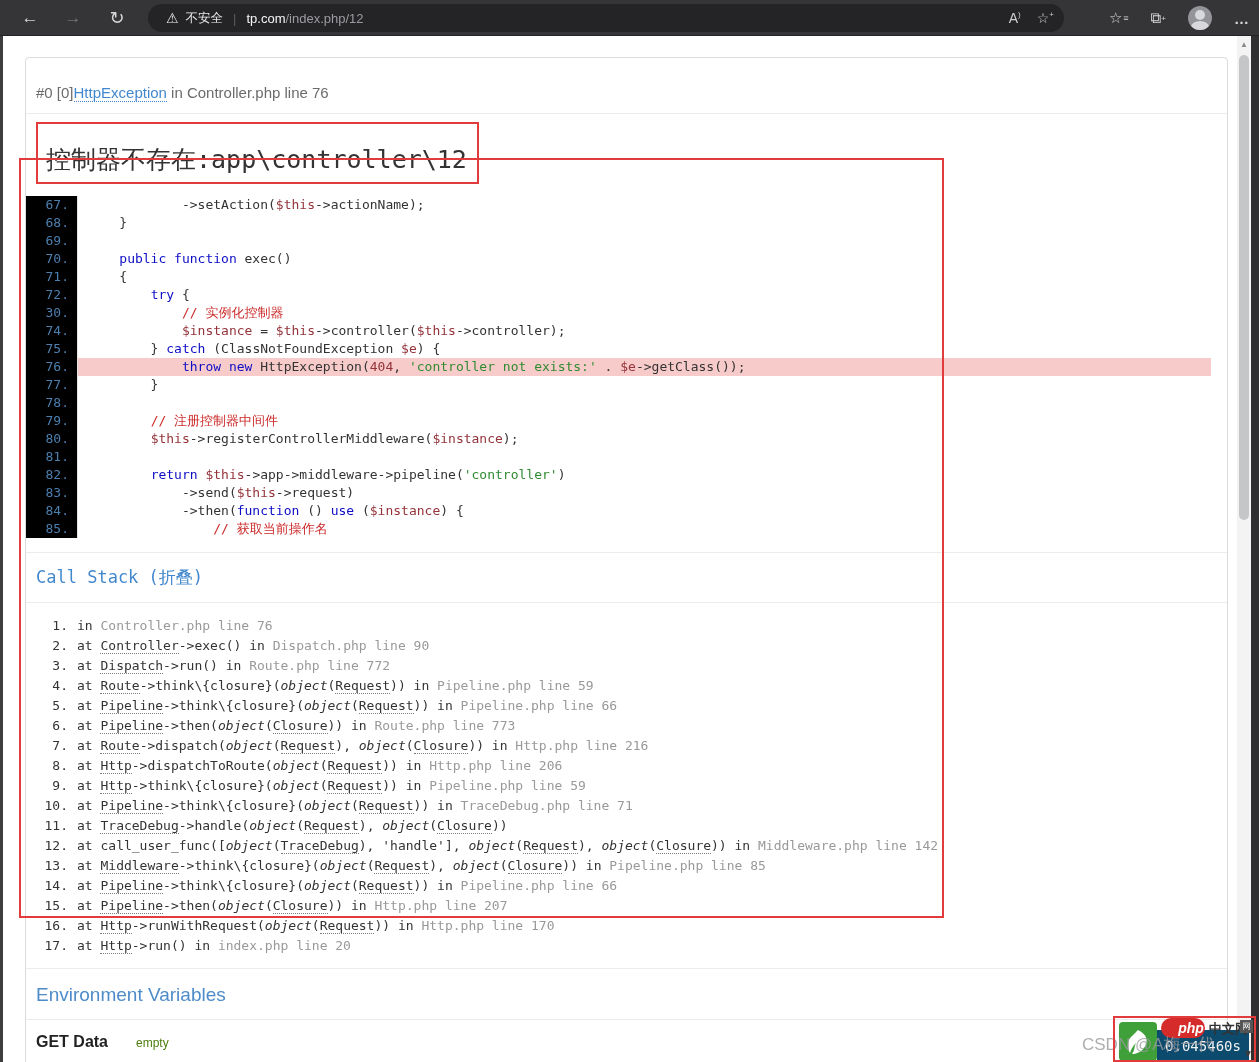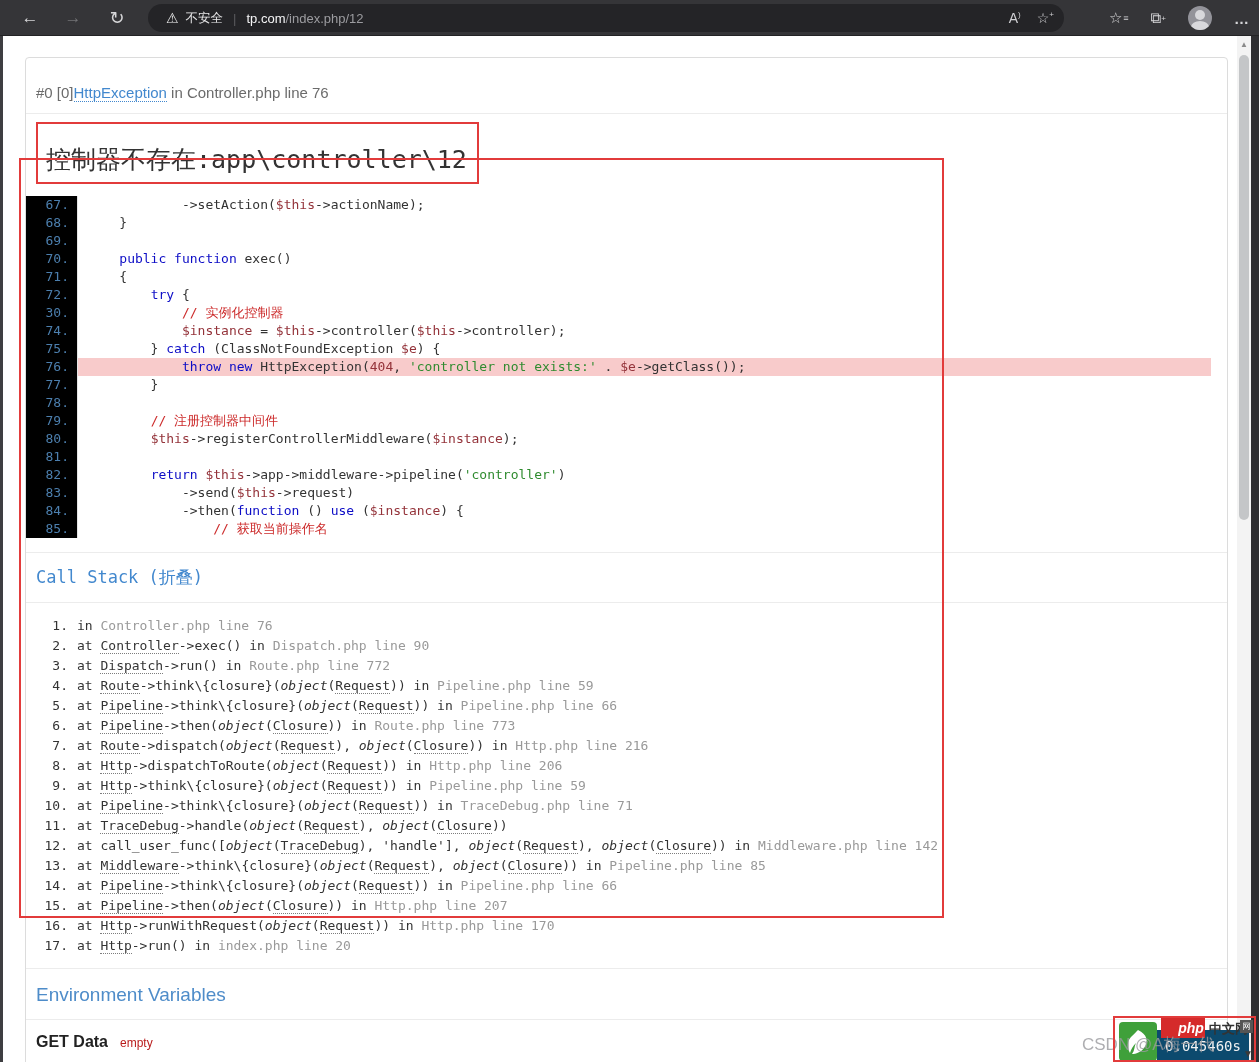--- a/index.html
+++ b/index.html
@@ -67,37 +67,37 @@
                 font-family:"DejaVu Sans Mono","Liberation Mono",monospace; }
   ol.stack .no { width:32px; flex:0 0 32px; text-align:right; margin-right:9px; }
   ol.stack .content { white-space:pre-wrap; }
   .st{color:#333;} .su{color:#333; border-bottom:1px dotted #7d7d7d;}
   .si{color:#333; font-style:italic;} .sf{color:#999;}
 
   .env-title { padding:15px 10px 13px; border-bottom:1px solid #ececec; color:#4e8cc9;
                font-size:19px; }
   .data-row { padding:13px 10px; border-bottom:1px solid #ececec; display:flex; align-items:baseline; }
   .data-label { font-size:16px; font-weight:bold; color:#222; }
-  .data-empty { font-size:12px; color:#b91c1c; margin-left:12px; }
+  .data-empty { font-size:12px; color:#4d7c0f; margin-left:28px; }
 
   
   .anno { position:absolute; border:2px solid #e23b3b; pointer-events:none; z-index:50; }
   .anno-code { left:19px; top:122px; width:925px; height:760px; }
   .anno-widget { left:1113px; top:980px; width:143px; height:46px; z-index:64; }
 
   
   .watermark { position:absolute; left:1082px; top:997px; z-index:63; color:#9a9a9e; opacity:.8;
                font-size:17px; white-space:nowrap; }
   .time-box { position:absolute; left:1157px; top:994px; width:92px; height:31px; background:#0c4a6e;
               color:#f2f2f2; font-size:14px; display:flex; align-items:center; justify-content:center;
               z-index:60; font-family:"DejaVu Sans Mono","Liberation Mono",monospace; }
   .tp-logo { position:absolute; left:1119px; top:986px; width:38px; height:39px; background:#3fa03a;
              border-radius:4px; z-index:61; display:flex; align-items:center; justify-content:center; }
   .php-badge { position:absolute; left:1161px; top:982px; width:44px; height:20px; background:#d52b2b;
-               border-radius:0; z-index:62; color:#fff; font-weight:bold; font-style:italic;
+               border-radius:10px; z-index:62; color:#fff; font-weight:bold; font-style:italic;
                font-size:14px; display:flex; align-items:center; justify-content:center;padding-left:16px; }
   .cn-text { position:absolute; left:1209px; top:984px; z-index:62; color:#333; font-size:13px;
              font-weight:bold; }
   .cn-badge { position:absolute; left:1240px; top:984px; z-index:62; width:13px; height:13px;
               background:#555; color:#fff; font-size:8px; display:flex; align-items:center;
               justify-content:center; }
   .widget-caret { position:absolute; left:1243px; top:1012px; z-index:62; color:#3a3a3a; font-size:10px; }
 </style>
 </head>
 <body>

